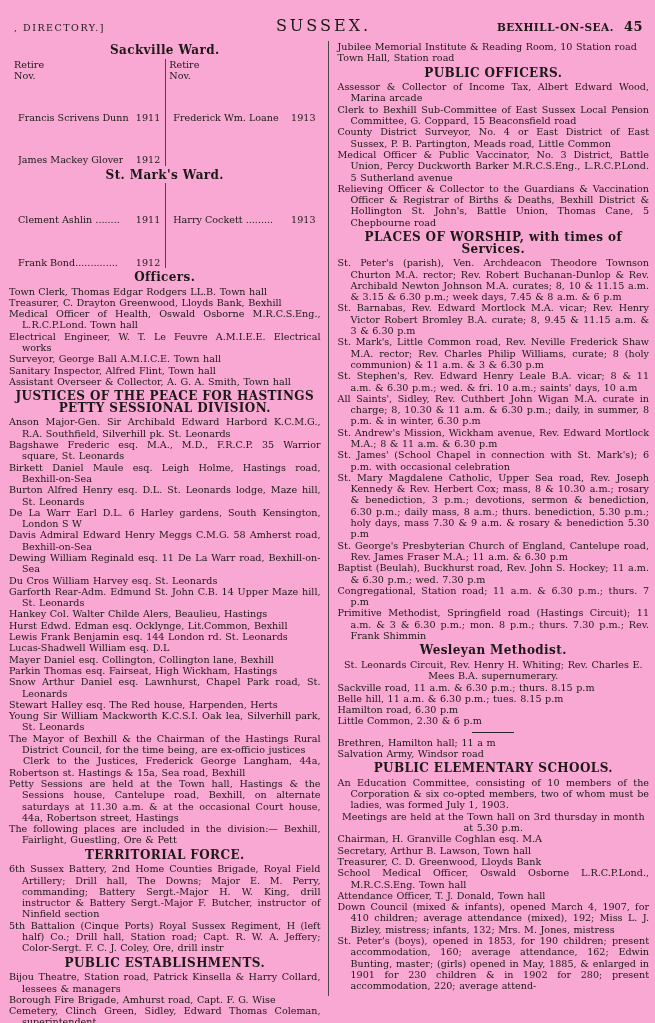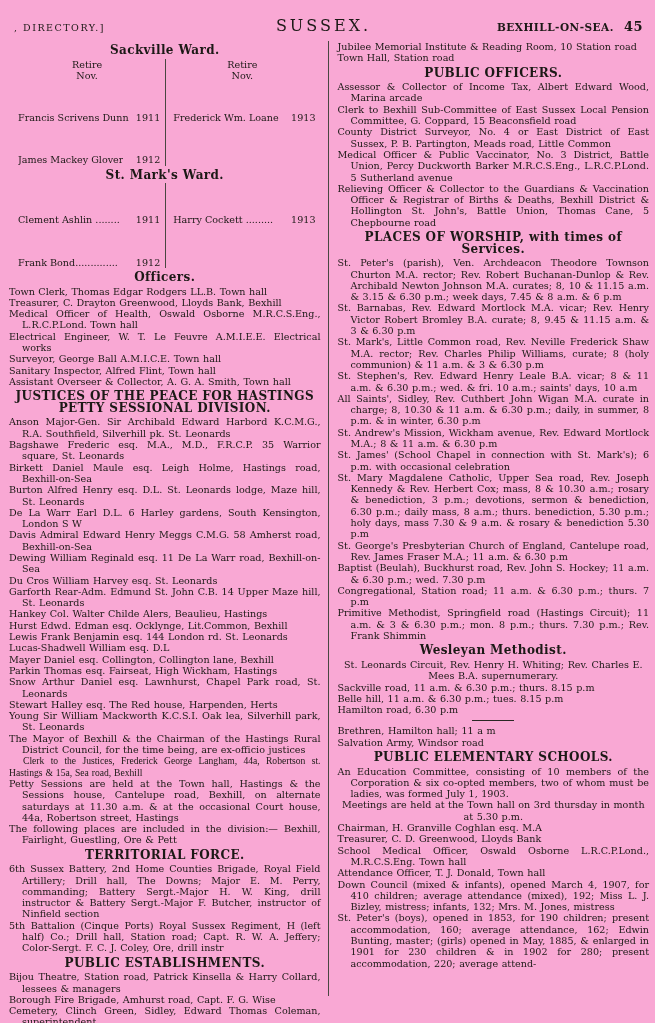--- a/index.html
+++ b/index.html
@@ -26,28 +26,28 @@
     text-align:center; font-weight:bold;
     font-size:12px; line-height:11.6px;
     margin:4px 0 2px; letter-spacing:0.4px;
   }
   .para {
     margin:0; font-size:9.6px; line-height:11.3px;
     text-align:justify; word-spacing:0.5px;
     padding-left:13px; text-indent:-13px;
   }
   .para.center { text-align:center; padding-left:0; text-indent:0; }
-  .para.indent { text-align:justify; padding-left:0; text-indent:14px;font-family:Liberation Serif, serif; }
+  .para.indent { text-align:justify; padding-left:0; text-indent:14px; }
 
   .rule { width:42px; border-top:1px solid #2a2724; margin:5px auto 4px; }
 
   .ward-table { display:flex; font-size:9.6px; line-height:11.3px; margin:0 2px 1px 2px; }
   .ward-half  { width:50%; padding:0 3px; }
   .ward-half.first { border-right:1px solid #4a4641; padding-right:5px; }
-  .ward-header { text-align:center; }
+  .ward-header { }
   .ward-row  { display:flex; justify-content:space-between; padding-left:4px;margin-top:31px; }
   .ward-name { white-space:nowrap; overflow:hidden; }
   .ward-year { padding-left:4px;text-align:center; }
 </style>
 </head>
 <body>
 
 <div class="page">
   <div class="page-header">
     <span class="hdr-left">, DIRECTORY.]</span>
@@ -164,27 +164,29 @@
         <p class="para">St. Mary Magdalene Catholic, Upper Sea road, Rev. Joseph Kennedy &amp; Rev. Herbert Cox; mass, 8 &amp; 10.30 a.m.; rosary &amp; benediction, 3 p.m.; devotions, sermon &amp; benediction, 6.30 p.m.; daily mass, 8 a.m.; thurs. benediction, 5.30 p.m.; holy days, mass 7.30 &amp; 9 a.m. &amp; rosary &amp; benediction 5.30 p.m</p>
         <p class="para">St. George's Presbyterian Church of England, Cantelupe road, Rev. James Fraser M.A.; 11 a.m. &amp; 6.30 p.m</p>
         <p class="para">Baptist (Beulah), Buckhurst road, Rev. John S. Hockey; 11 a.m. &amp; 6.30 p.m.; wed. 7.30 p.m</p>
         <p class="para">Congregational, Station road; 11 a.m. &amp; 6.30 p.m.; thurs. 7 p.m</p>
         <p class="para">Primitive Methodist, Springfield road (Hastings Circuit); 11 a.m. &amp; 3 &amp; 6.30 p.m.; mon. 8 p.m.; thurs. 7.30 p.m.; Rev. Frank Shimmin</p>
         <div class="section-heading">Wesleyan Methodist.</div>
         <p class="para center">St. Leonards Circuit, Rev. Henry H. Whiting; Rev. Charles E. Mees B.A. supernumerary.</p>
         <p class="para">Sackville road, 11 a.m. &amp; 6.30 p.m.; thurs. 8.15 p.m</p>
         <p class="para">Belle hill, 11 a.m. &amp; 6.30 p.m.; tues. 8.15 p.m</p>
         <p class="para">Hamilton road, 6.30 p.m</p>
+        <p class="para">Little Common, 2.30 &amp; 6 p.m</p>
         <div class="rule"></div>
         <p class="para">Brethren, Hamilton hall; 11 a m</p>
         <p class="para">Salvation Army, Windsor road</p>
         <div class="section-heading">PUBLIC ELEMENTARY SCHOOLS.</div>
         <p class="para">An Education Committee, consisting of 10 members of the Corporation &amp; six co-opted members, two of whom must be ladies, was formed July 1, 1903.</p>
         <p class="para center">Meetings are held at the Town hall on 3rd thursday in month at 5.30 p.m.</p>
         <p class="para">Chairman, H. Granville Coghlan esq. M.A</p>
+        <p class="para">Secretary, Arthur B. Lawson, Town hall</p>
         <p class="para">Treasurer, C. D. Greenwood, Lloyds Bank</p>
         <p class="para">School Medical Officer, Oswald Osborne L.R.C.P.Lond., M.R.C.S.Eng. Town hall</p>
         <p class="para">Attendance Officer, T. J. Donald, Town hall</p>
         <p class="para">Down Council (mixed &amp; infants), opened March 4, 1907, for 410 children; average attendance (mixed), 192; Miss L. J. Bizley, mistress; infants, 132; Mrs. M. Jones, mistress</p>
         <p class="para">St. Peter's (boys), opened in 1853, for 190 children; present accommodation, 160; average attendance, 162; Edwin Bunting, master; (girls) opened in May, 1885, &amp; enlarged in 1901 for 230 children &amp; in 1902 for 280; present accommodation, 220; average attend-</p>
       </div>
     </div>
 </div>
 
 </body></html>

